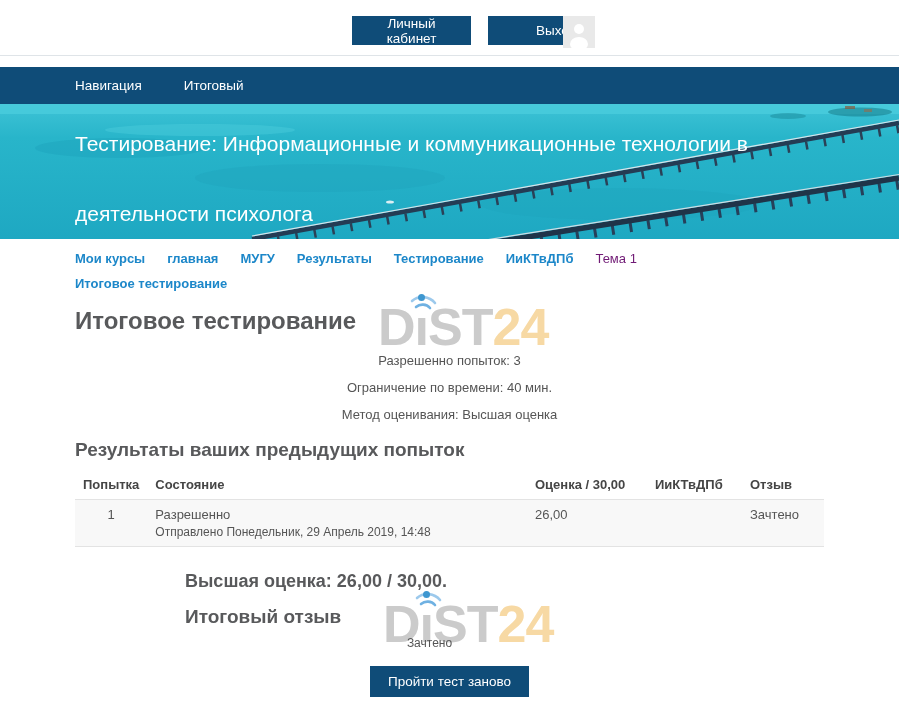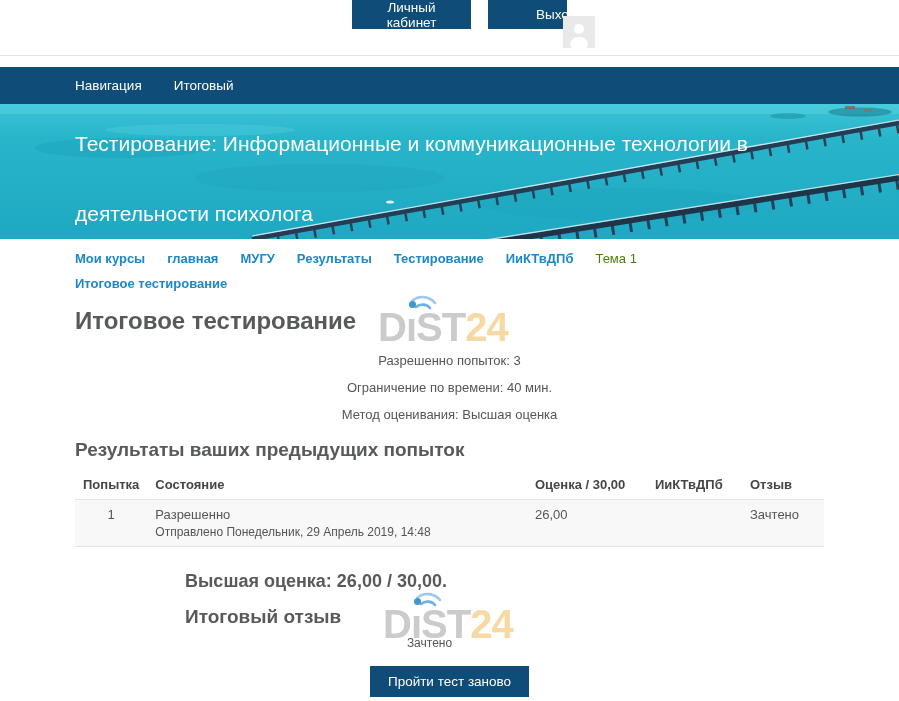--- a/index.html
+++ b/index.html
@@ -12,42 +12,42 @@
     --hero-teal:#27b4c9;
   }
   *{margin:0;padding:0;box-sizing:border-box;}
   html,body{width:899px;height:701px;overflow:hidden;background:#fff;
     font-family:"Liberation Sans","DejaVu Sans",sans-serif;color:var(--text);}
   
   .site-header{position:relative;height:56px;background:#fff;border-bottom:1px solid #dfe4e8;}
   .logo{position:absolute;left:62px;top:7px;width:252px;text-align:center;color:#8d949c;}
   .logo .l1,.logo .l2,.logo .l3{font-size:10.5px;letter-spacing:2px;line-height:13px;font-weight:500;}
   .logo .l4{font-size:8px;letter-spacing:1.6px;line-height:11px;margin-top:1px;font-weight:500;}
-  .hdr-btn{position:absolute;top:0;height:29px;background:var(--navy);color:#fff;border:none;
+  .hdr-btn{position:absolute;top:16px;height:29px;background:var(--navy);color:#fff;border:none;
     font-family:inherit;font-size:13.5px;padding:0 15px;cursor:pointer;text-align:center;}
   .btn-cabinet{left:352px;width:119px;}
   .btn-logout{left:488px;width:79px;padding-left:48px;}
   .avatar{position:absolute;left:563px;top:16px;width:32px;height:32px;background:#e9e9e9;
     display:flex;align-items:flex-end;justify-content:center;overflow:hidden;cursor:pointer;}
   .hdr-gap{height:11px;background:#fff;}
   
-  .navbar{height:37px;background:var(--navy);display:flex;align-items:center;padding-left:75px;}
+  .navbar{height:37px;background:var(--navy);display:flex;align-items:center;padding-left:75px;gap:10px;}
   .nav-item{color:#fff;font-size:13.5px;margin-right:32px;cursor:pointer;}
   
   .hero{position:relative;height:135px;background:var(--hero-teal);overflow:hidden;}
   .hero svg{position:absolute;inset:0;}
   .hero h1{position:absolute;left:75px;top:5px;width:685px;color:#fff;font-size:21px;
     font-weight:400;line-height:70px;}
   
   .content{position:relative;padding:0 75px;}
   .crumbs{display:flex;gap:22px;font-size:13px;font-weight:bold;}
   .crumbs-r1{margin-top:12px;}
   .crumbs-r2{margin-top:10px;}
   .crumb-link{color:var(--link);cursor:pointer;text-decoration:none;}
-  .crumb-plain{color:#4d7c0f;font-weight:normal;}
+  .crumb-plain{color:#701a75;font-weight:normal;}
   h2.page-title{margin-top:16px;font-size:24px;line-height:28px;color:var(--heading);font-weight:bold;}
   .quiz-info{margin-top:12px;text-align:center;font-size:13px;line-height:27px;color:var(--text);}
   h3.section-title{margin-top:10px;font-size:19px;line-height:24px;color:var(--heading);font-weight:bold;}
   
   table.attempts{width:100%;margin-top:8px;border-collapse:collapse;font-size:13px;}
   table.attempts th{background:#fff;text-align:left;font-weight:bold;color:#454545;
     padding:7px 8px;border-bottom:1px solid #e3e3e3;}
   table.attempts td{padding:7px 8px;vertical-align:top;color:var(--text);}
   table.attempts tbody tr{background:#f8f8f8;border-bottom:1px solid #e3e3e3;}
   .col-attempt{width:72px;text-align:center;}
@@ -60,21 +60,21 @@
   .best-grade{font-size:18px;font-weight:bold;color:var(--heading);}
   .final-heading{margin-top:14px;font-size:19px;font-weight:bold;color:var(--heading);}
   .final-value{margin-top:8px;text-align:center;margin-right:40px;font-size:12px;color:var(--text);position:relative;z-index:2;}
   .retake-wrap{text-align:center;margin-top:16px;}
   .retake-btn{background:var(--navy);color:#fff;border:none;font-family:inherit;
     font-size:13.5px;padding:8px 18px;cursor:pointer;}
   
   .watermark{position:absolute;width:150px;height:56px;pointer-events:none;z-index:1;}
   .wm-1{left:378px;top:44px;}
   .wm-2{left:383px;top:341px;}
-  .wm-text{position:absolute;left:0;top:12px;font-size:40px;font-weight:bold;
+  .wm-text{position:absolute;left:0;top:12px;font-size:52px;font-weight:bold;
     letter-spacing:-1px;color:var(--wm-gray);white-space:nowrap;line-height:40px;}
   .wm-num{color:var(--wm-orange);}
   .wm-svg{position:absolute;left:16px;top:0;}
 </style>
 </head>
 <body>
 
 <div class="site-header">
   <button class="hdr-btn btn-cabinet">Личный кабинет</button>
   <button class="hdr-btn btn-logout">Выход</button>

